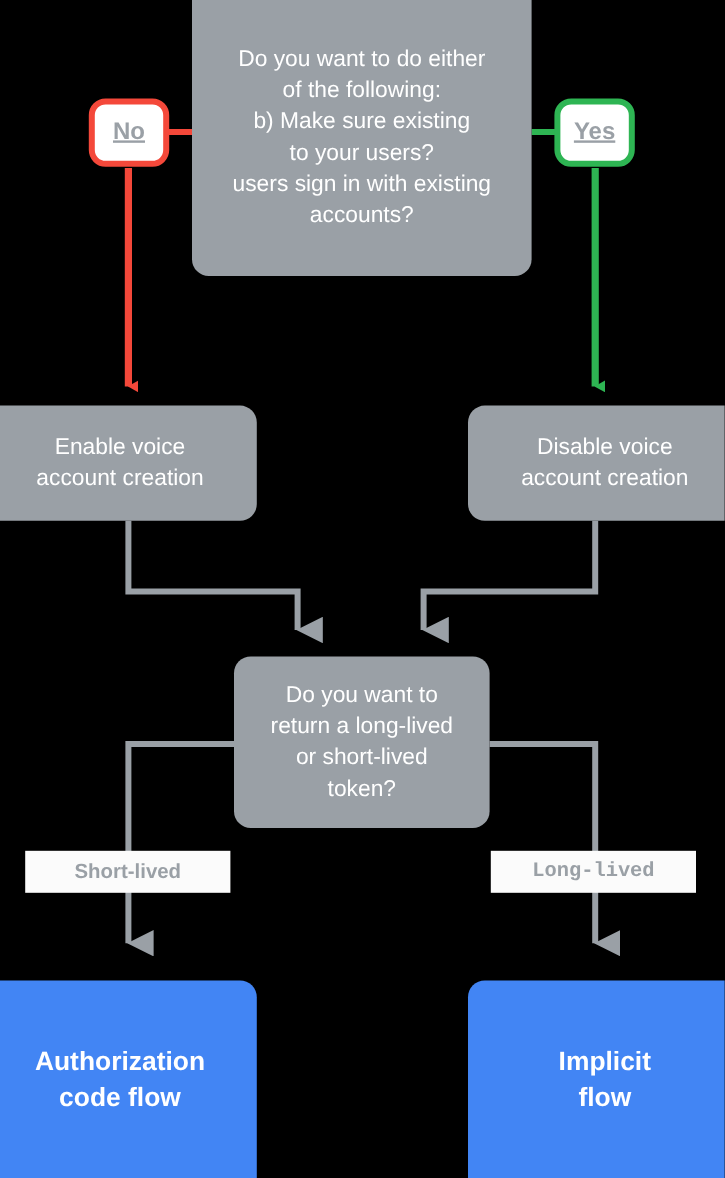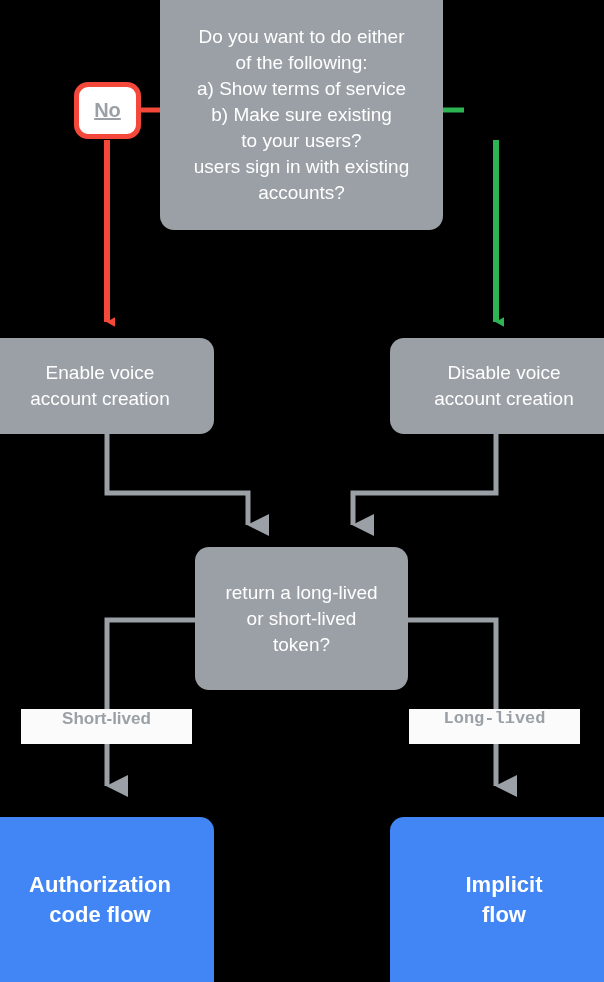--- a/index.html
+++ b/index.html
@@ -54,20 +54,21 @@
     font-weight: 700;
     color: #9aa0a6;
     text-decoration: underline;
   }
   .badge-no { border: 5px solid #f4483a; }
   .badge-yes { border: 5px solid #2eb553; }
   .edge-label {
     position: absolute;
     box-sizing: border-box;
     display: flex;
+    align-items: center;
     justify-content: center;
     background: #fbfbfb;
     color: #9aa0a6;
     font-size: 17px;
     font-weight: 700;
   }
   svg.wires {
     position: absolute;
     left: 0;
     top: 0;
@@ -109,49 +110,52 @@
 
     <path d="M195,620 L107,620 L107,786" fill="none" stroke="#9aa0a6" stroke-width="5" marker-end="url(#arrow-grey)"></path>
 
     <path d="M408,620 L496,620 L496,786" fill="none" stroke="#9aa0a6" stroke-width="5" marker-end="url(#arrow-grey)"></path>
   </svg>
 
   <div class="node grey-box" style="left:160px; top:0px; width:283px; height:230px; border-radius:0 0 14px 14px;">
     <div>
       <span class="txt-line">Do you want to do either</span>
       <span class="txt-line">of the following:</span>
-      <span class="txt-line">a) Show terms of service</span>
       <span class="txt-line">b) Make sure existing</span>
       <span class="txt-line">to your users?</span>
       <span class="txt-line">users sign in with existing</span>
       <span class="txt-line">accounts?</span>
     </div>
   </div>
 
   <div class="badge badge-no" style="left:74px; top:82px; width:67px; height:57px;">
     <span>No</span>
   </div>
 
+  <div class="badge badge-yes" style="left:462px; top:82px; width:67px; height:57px;">
+    <span>Yes</span>
+  </div>
 
   <div class="node grey-box" style="left:-14px; top:338px; width:228px; height:96px;">
     <div>
       <span class="txt-line">Enable voice</span>
       <span class="txt-line">account creation</span>
     </div>
   </div>
 
   <div class="node grey-box" style="left:390px; top:338px; width:228px; height:96px;">
     <div>
       <span class="txt-line">Disable voice</span>
       <span class="txt-line">account creation</span>
     </div>
   </div>
 
   <div class="node grey-box" style="left:195px; top:547px; width:213px; height:143px;">
     <div>
+      <span class="txt-line">Do you want to</span>
       <span class="txt-line">return a long-lived</span>
       <span class="txt-line">or short-lived</span>
       <span class="txt-line">token?</span>
     </div>
   </div>
 
   <div class="edge-label" style="left:21px; top:709px; width:171px; height:35px;">
     <span>Short-lived</span>
   </div>
 

